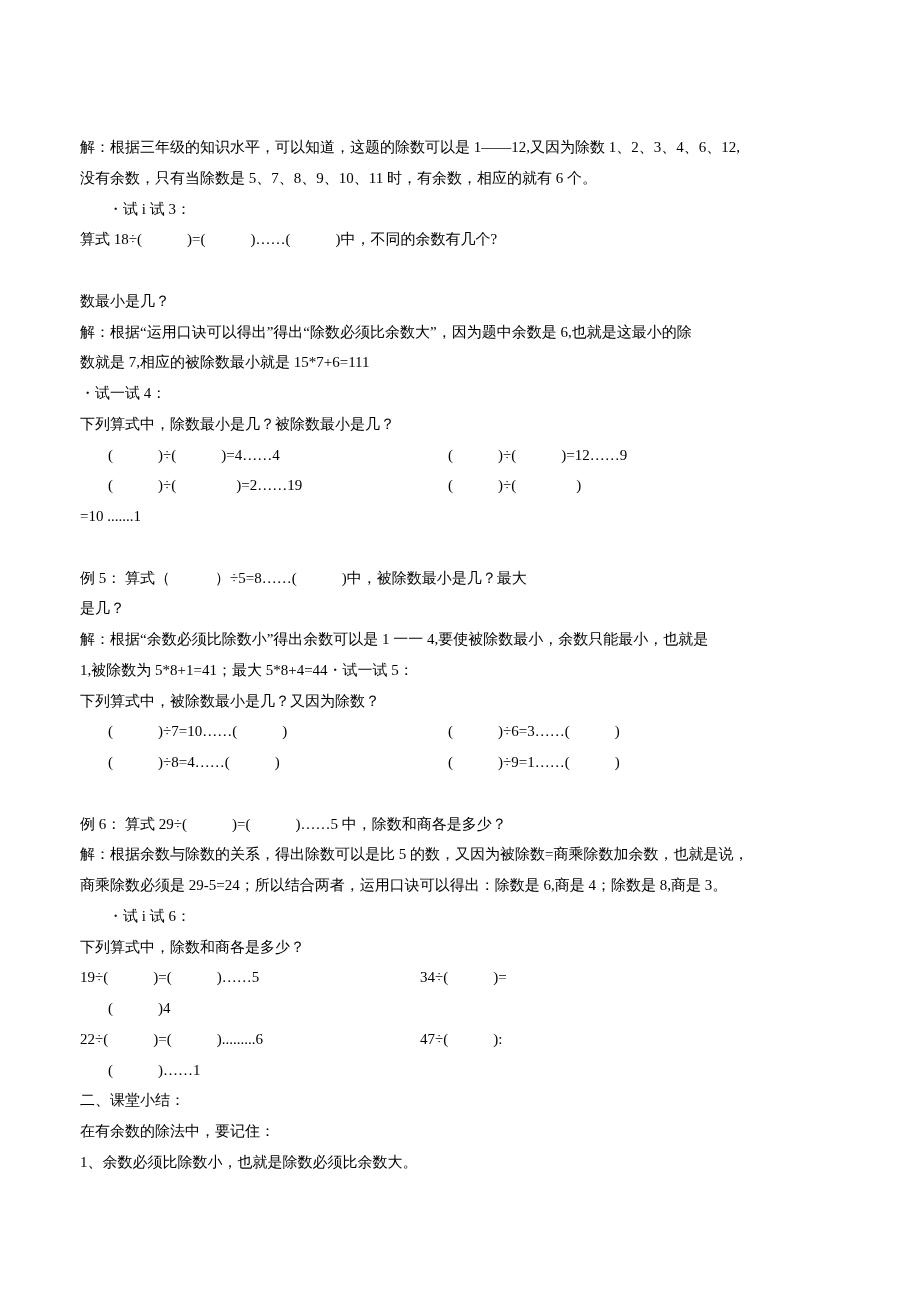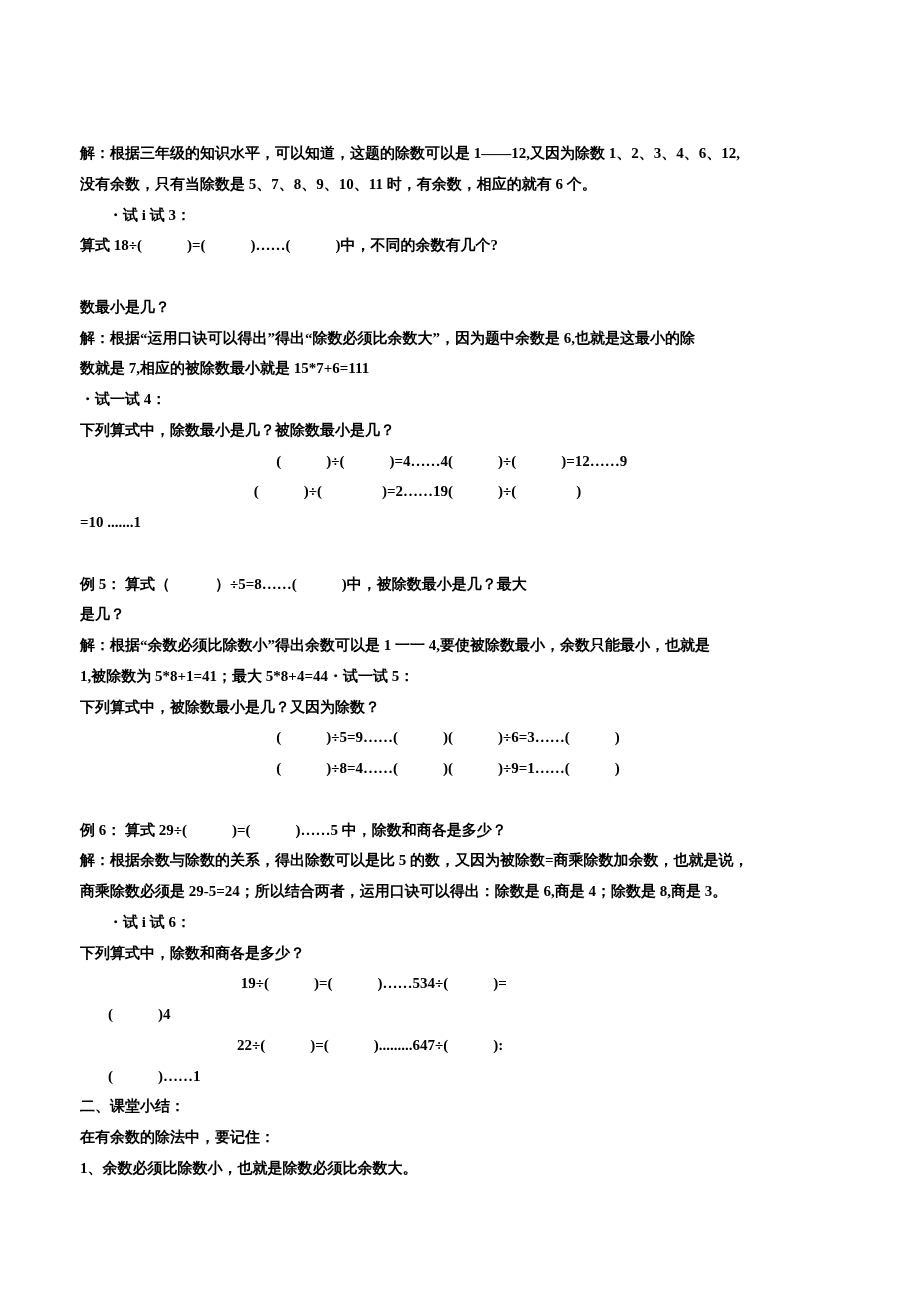--- a/index.html
+++ b/index.html
@@ -6,32 +6,31 @@
     margin: 0;
     padding: 0;
     background: #fff;
     font-family: "SimSun", "宋体", serif;
     font-size: 15px;
     color: #000;
     line-height: 2.05;
   }
   .page {
     width: 760px;
-    margin: 18px auto;
+    margin: 12px auto;
     padding: 120px 80px 60px 80px;
-    font-weight: bold;
   }
   p {
     margin: 0;
   }
   .indent { padding-left: 28px; }
   .row {
     display: flex;
   }
-  .col-a { flex: 0 0 340px; text-align: right; }
+  .col-a { flex: 0 0 340px; }
   .col-b { flex: 1; }
 </style>
 </head>
 <body>
 
 <div class="page">
 
   <p>解：根据三年级的知识水平，可以知道，这题的除数可以是 1——12,又因为除数 1、2、3、4、6、12,</p>
   <p>没有余数，只有当除数是 5、7、8、9、10、11 时，有余数，相应的就有 6 个。</p>
   <p class="indent">・试 i 试 3：</p>
@@ -53,21 +52,21 @@
   </div>
   <p>=10 .......1</p>
   <p>&nbsp;</p>
 
   <p>例 5： 算式（　　　）÷5=8……(　　　)中，被除数最小是几？最大</p>
   <p>是几？</p>
   <p>解：根据“余数必须比除数小”得出余数可以是 1 一一 4,要使被除数最小，余数只能最小，也就是</p>
   <p>1,被除数为 5*8+1=41；最大 5*8+4=44・试一试 5：</p>
   <p>下列算式中，被除数最小是几？又因为除数？</p>
   <div class="row indent">
-    <div class="col-a">(　　　)÷5=9……(　　　)</div>
+    <div class="col-a">(　　　)÷7=10……(　　　)</div>
     <div class="col-b">(　　　)÷6=3……(　　　)</div>
   </div>
   <div class="row indent">
     <div class="col-a">(　　　)÷8=4……(　　　)</div>
     <div class="col-b">(　　　)÷9=1……(　　　)</div>
   </div>
   <p>&nbsp;</p>
 
   <p>例 6： 算式 29÷(　　　)=(　　　)……5 中，除数和商各是多少？</p>
   <p>解：根据余数与除数的关系，得出除数可以是比 5 的数，又因为被除数=商乘除数加余数，也就是说，</p>

